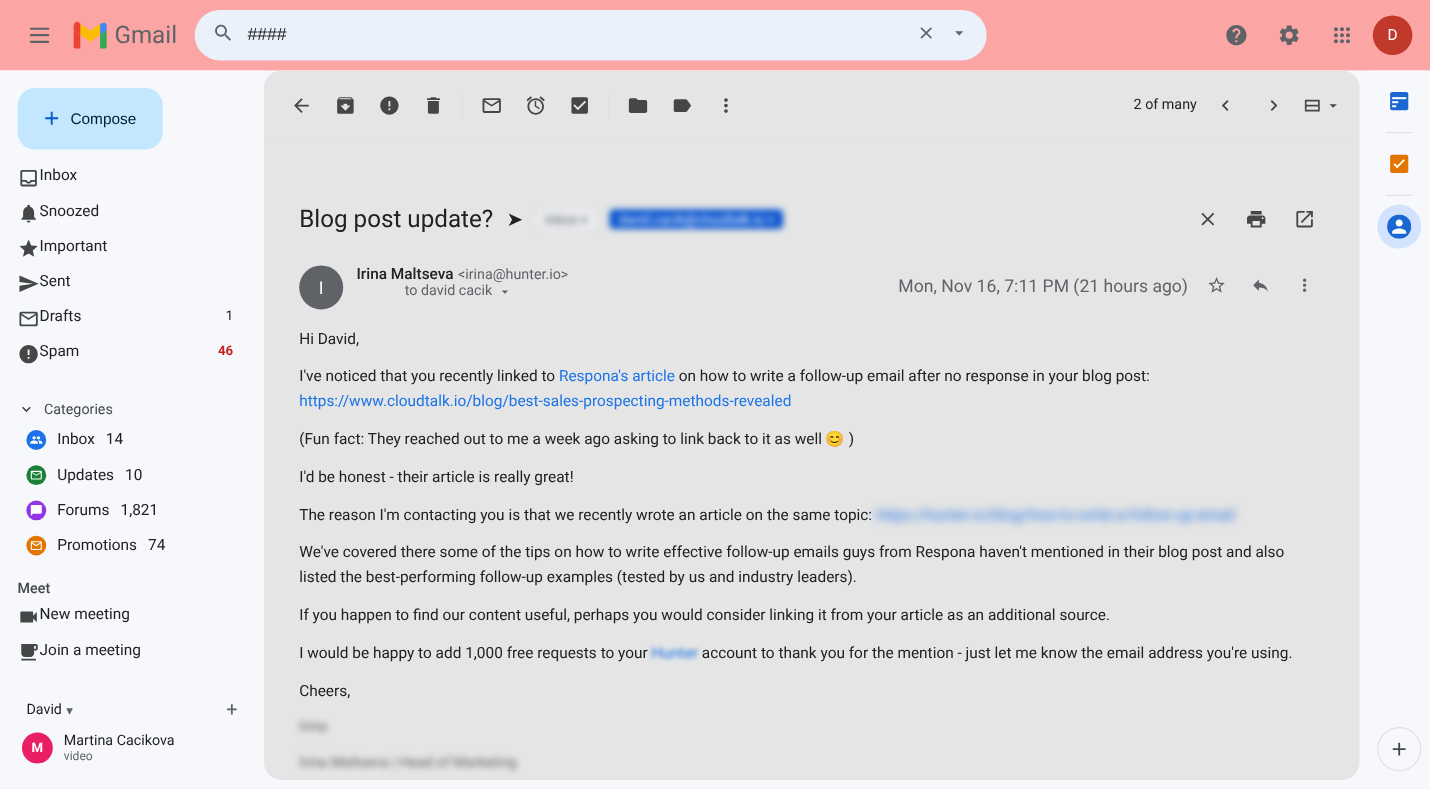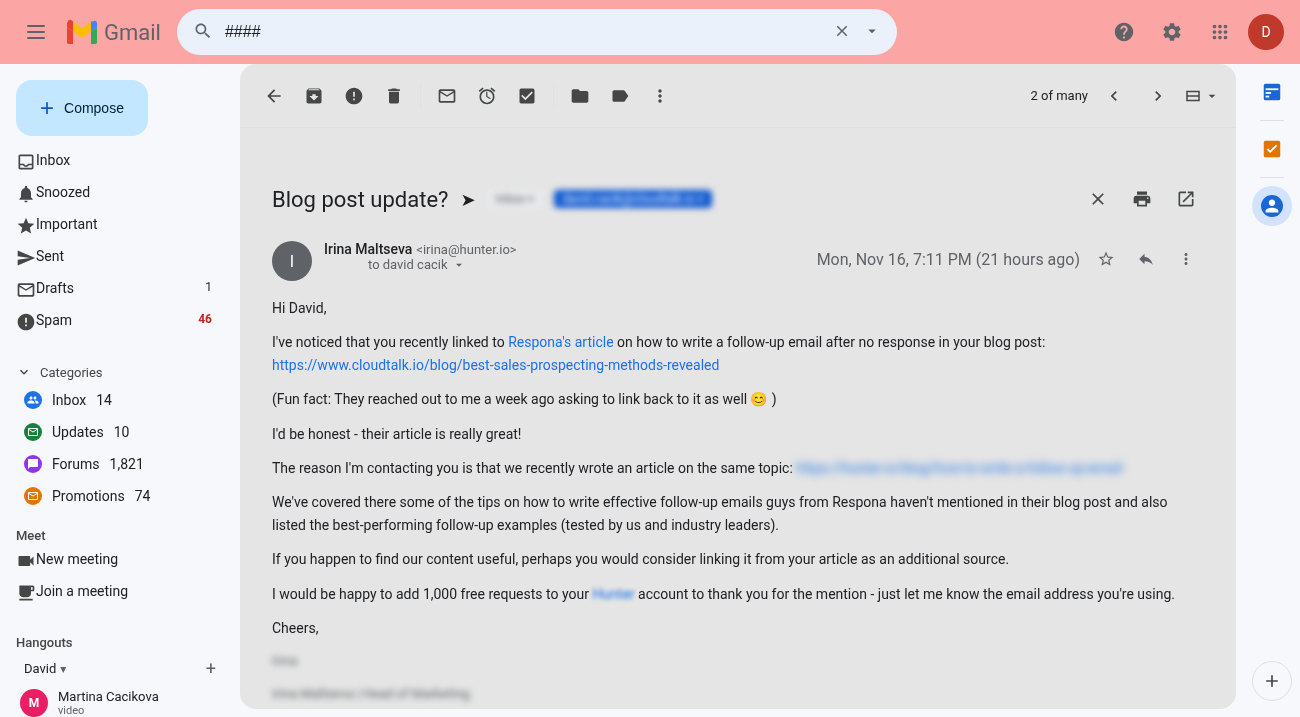--- a/index.html
+++ b/index.html
@@ -278,23 +278,20 @@
         <span class="nav-icon">
           <svg width="20" height="20" viewBox="0 0 24 24" fill="#444746">
               <path d="M20 3H4v10c0 2.21 1.79 4 4 4h6c2.21 0 4-1.79 4-4v-3h2c1.11 0 2-.89 2-2V5c0-1.11-.89-2-2-2zm0 5h-2V5h2v3zM4 19h16v2H4z"></path>
             </svg>
         </span>
         <span class="nav-label">Join a meeting</span>
       </div>
     </div>
 
     <div class="hangouts-section">
-      <div class="hangouts-header">
-        <span>Hangouts</span>
-      </div>
       <div class="david-user">
         <span>David</span>
         <span class="david-chevron">▾</span>
         <span style="margin-left:auto;cursor:pointer;font-size:18px;color:#5f6368;">+</span>
       </div>
       <div class="hangout-item">
         <div class="hangout-avatar" style="background:#e91e63;display:flex;align-items:center;justify-content:center;color:white;font-size:12px;font-weight:bold;">M</div>
         <div>
           <div style="font-size:13px;color:#202124;">Martina Cacikova</div>
           <div style="font-size:11px;color:#5f6368;">video</div>

